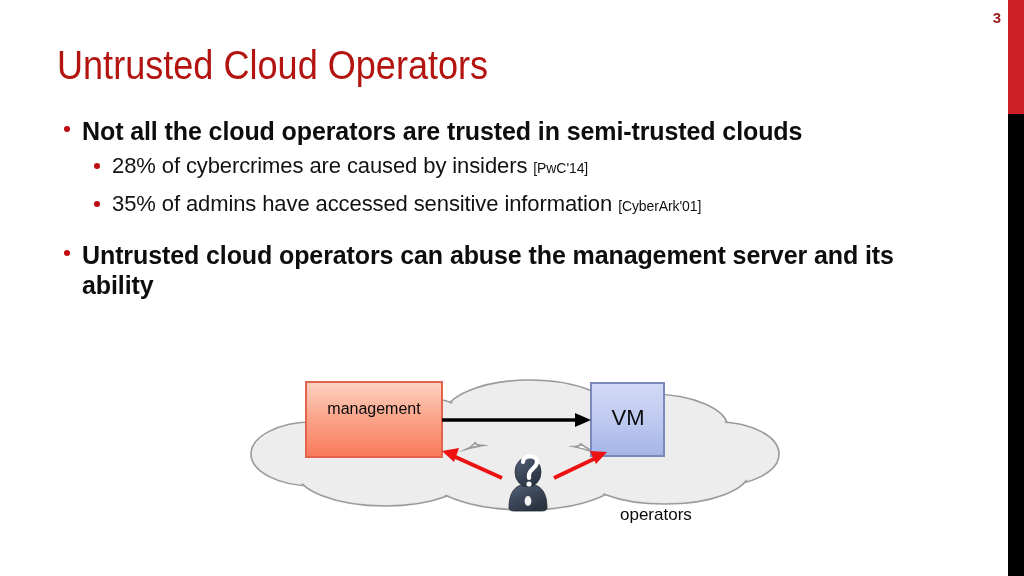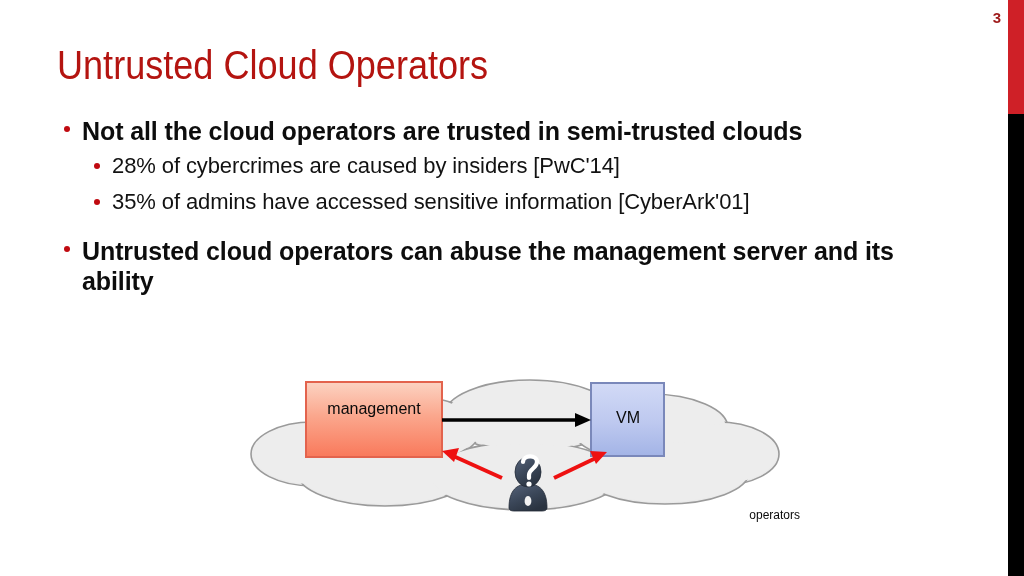--- a/index.html
+++ b/index.html
@@ -110,21 +110,21 @@
   .lvl2 > .dot {
     position: absolute;
     left: 38px;
     top: 15px;
     width: 6px;
     height: 6px;
     border-radius: 50%;
     background: #c00a10;
   }
   .cite {
-    font-size: 22px;
+    font-size: 14px;
   }
 
   
   #diagram {
     position: absolute;
     left: 225px;
     top: 368px;
     width: 560px;
     height: 175px;
   }
@@ -142,31 +142,31 @@
     left: 81px;
     top: 30px;
     width: 136px;
     font-size: 16px;
     line-height: 21px;
   }
   #vm-box-label {
     left: 366px;
     top: 40px;
     width: 74px;
-    font-size: 16px;
+    font-size: 22px;
     line-height: 20px;
     text-align: center;
   }
   #operators-label {
     left: 395px;
     top: 137px;
     width: 180px;
-    font-size: 12px;
+    font-size: 17px;
     line-height: 20px;
-    text-align: right;
+    text-align: left;
   }
 </style>
 </head>
 <body>
 
 <div id="slide">
 
   <div id="edge-bar">
     <div id="edge-bar-red"></div>
     <div id="edge-bar-black"></div>

